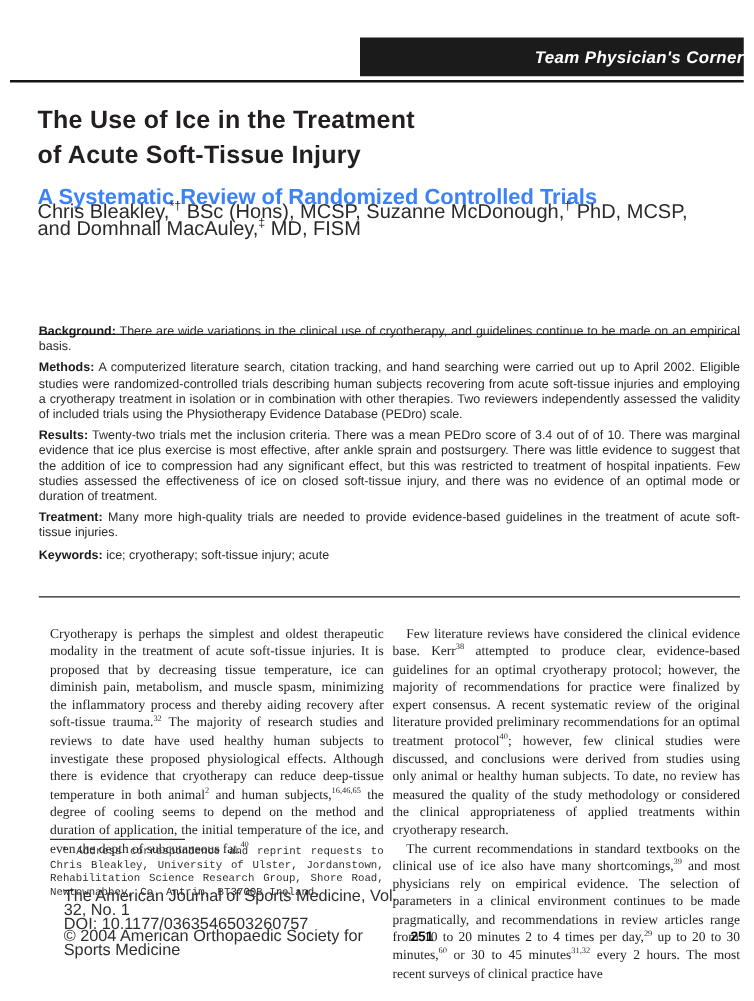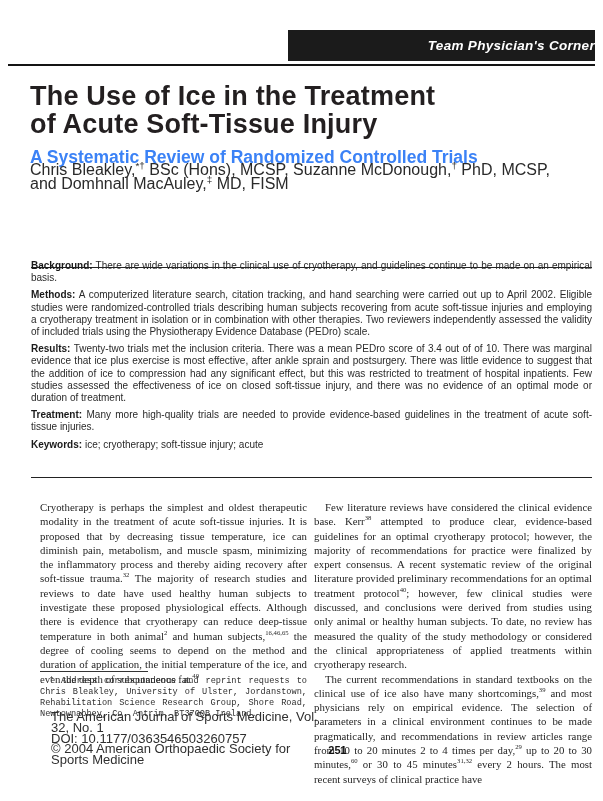--- a/index.html
+++ b/index.html
@@ -17,21 +17,21 @@
     display: flex; align-items: center; justify-content: flex-end;
     font-weight: bold; font-style: italic; font-size: 13.5px;
     letter-spacing: 0.3px;
   }
   .rule-top {
     position: absolute; left: 8px; top: 64px; width: 587px; height: 2px;
     background: #141414;
   }
   .title {
     position: absolute; left: 30px; top: 82px; width: 560px;
-    font-size: 27px; font-weight: bold; line-height: 28px; color: #231f20;
+    font-size: 20px; font-weight: bold; line-height: 28px; color: #231f20;
     letter-spacing: 0.2px;
   }
   .subtitle {
     position: absolute; left: 30px; top: 147px; width: 560px;
     font-size: 17.5px; font-weight: bold; color: #3b82f6;
   }
   .authors {
     position: absolute; left: 30px; top: 163px; width: 562px;
     font-size: 16px; line-height: 14px; color: #2a2a2a;
   }

